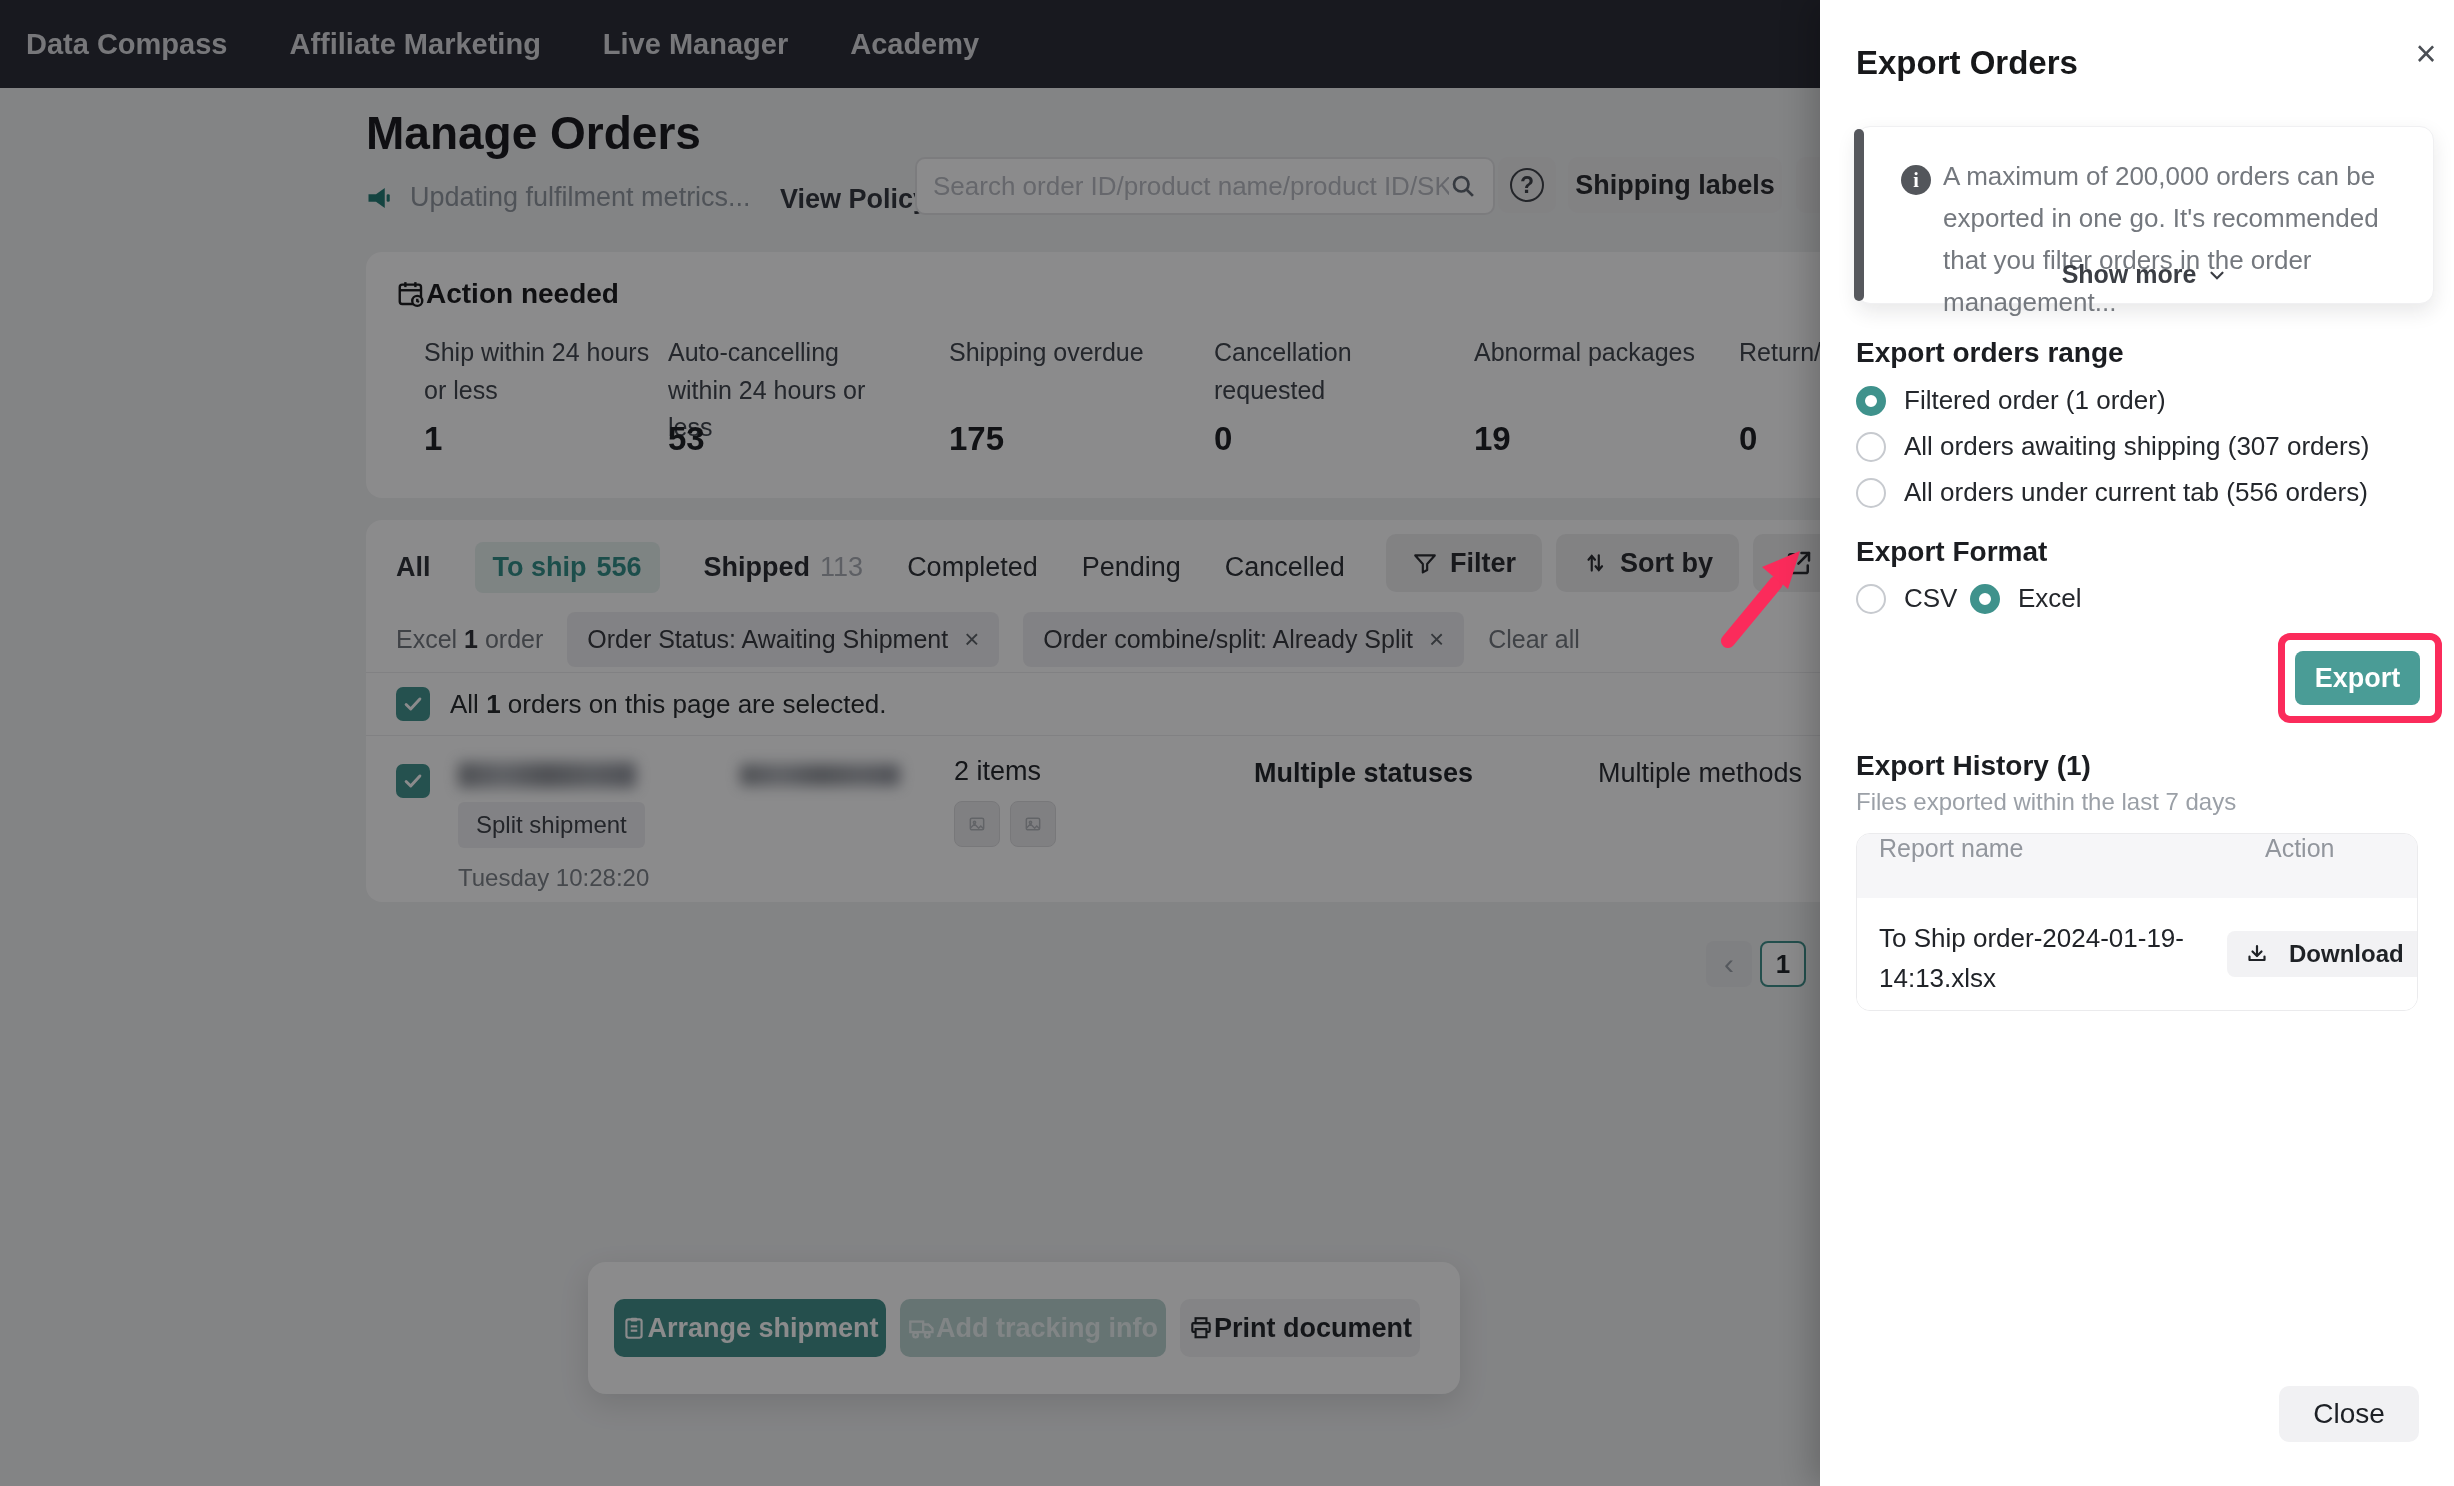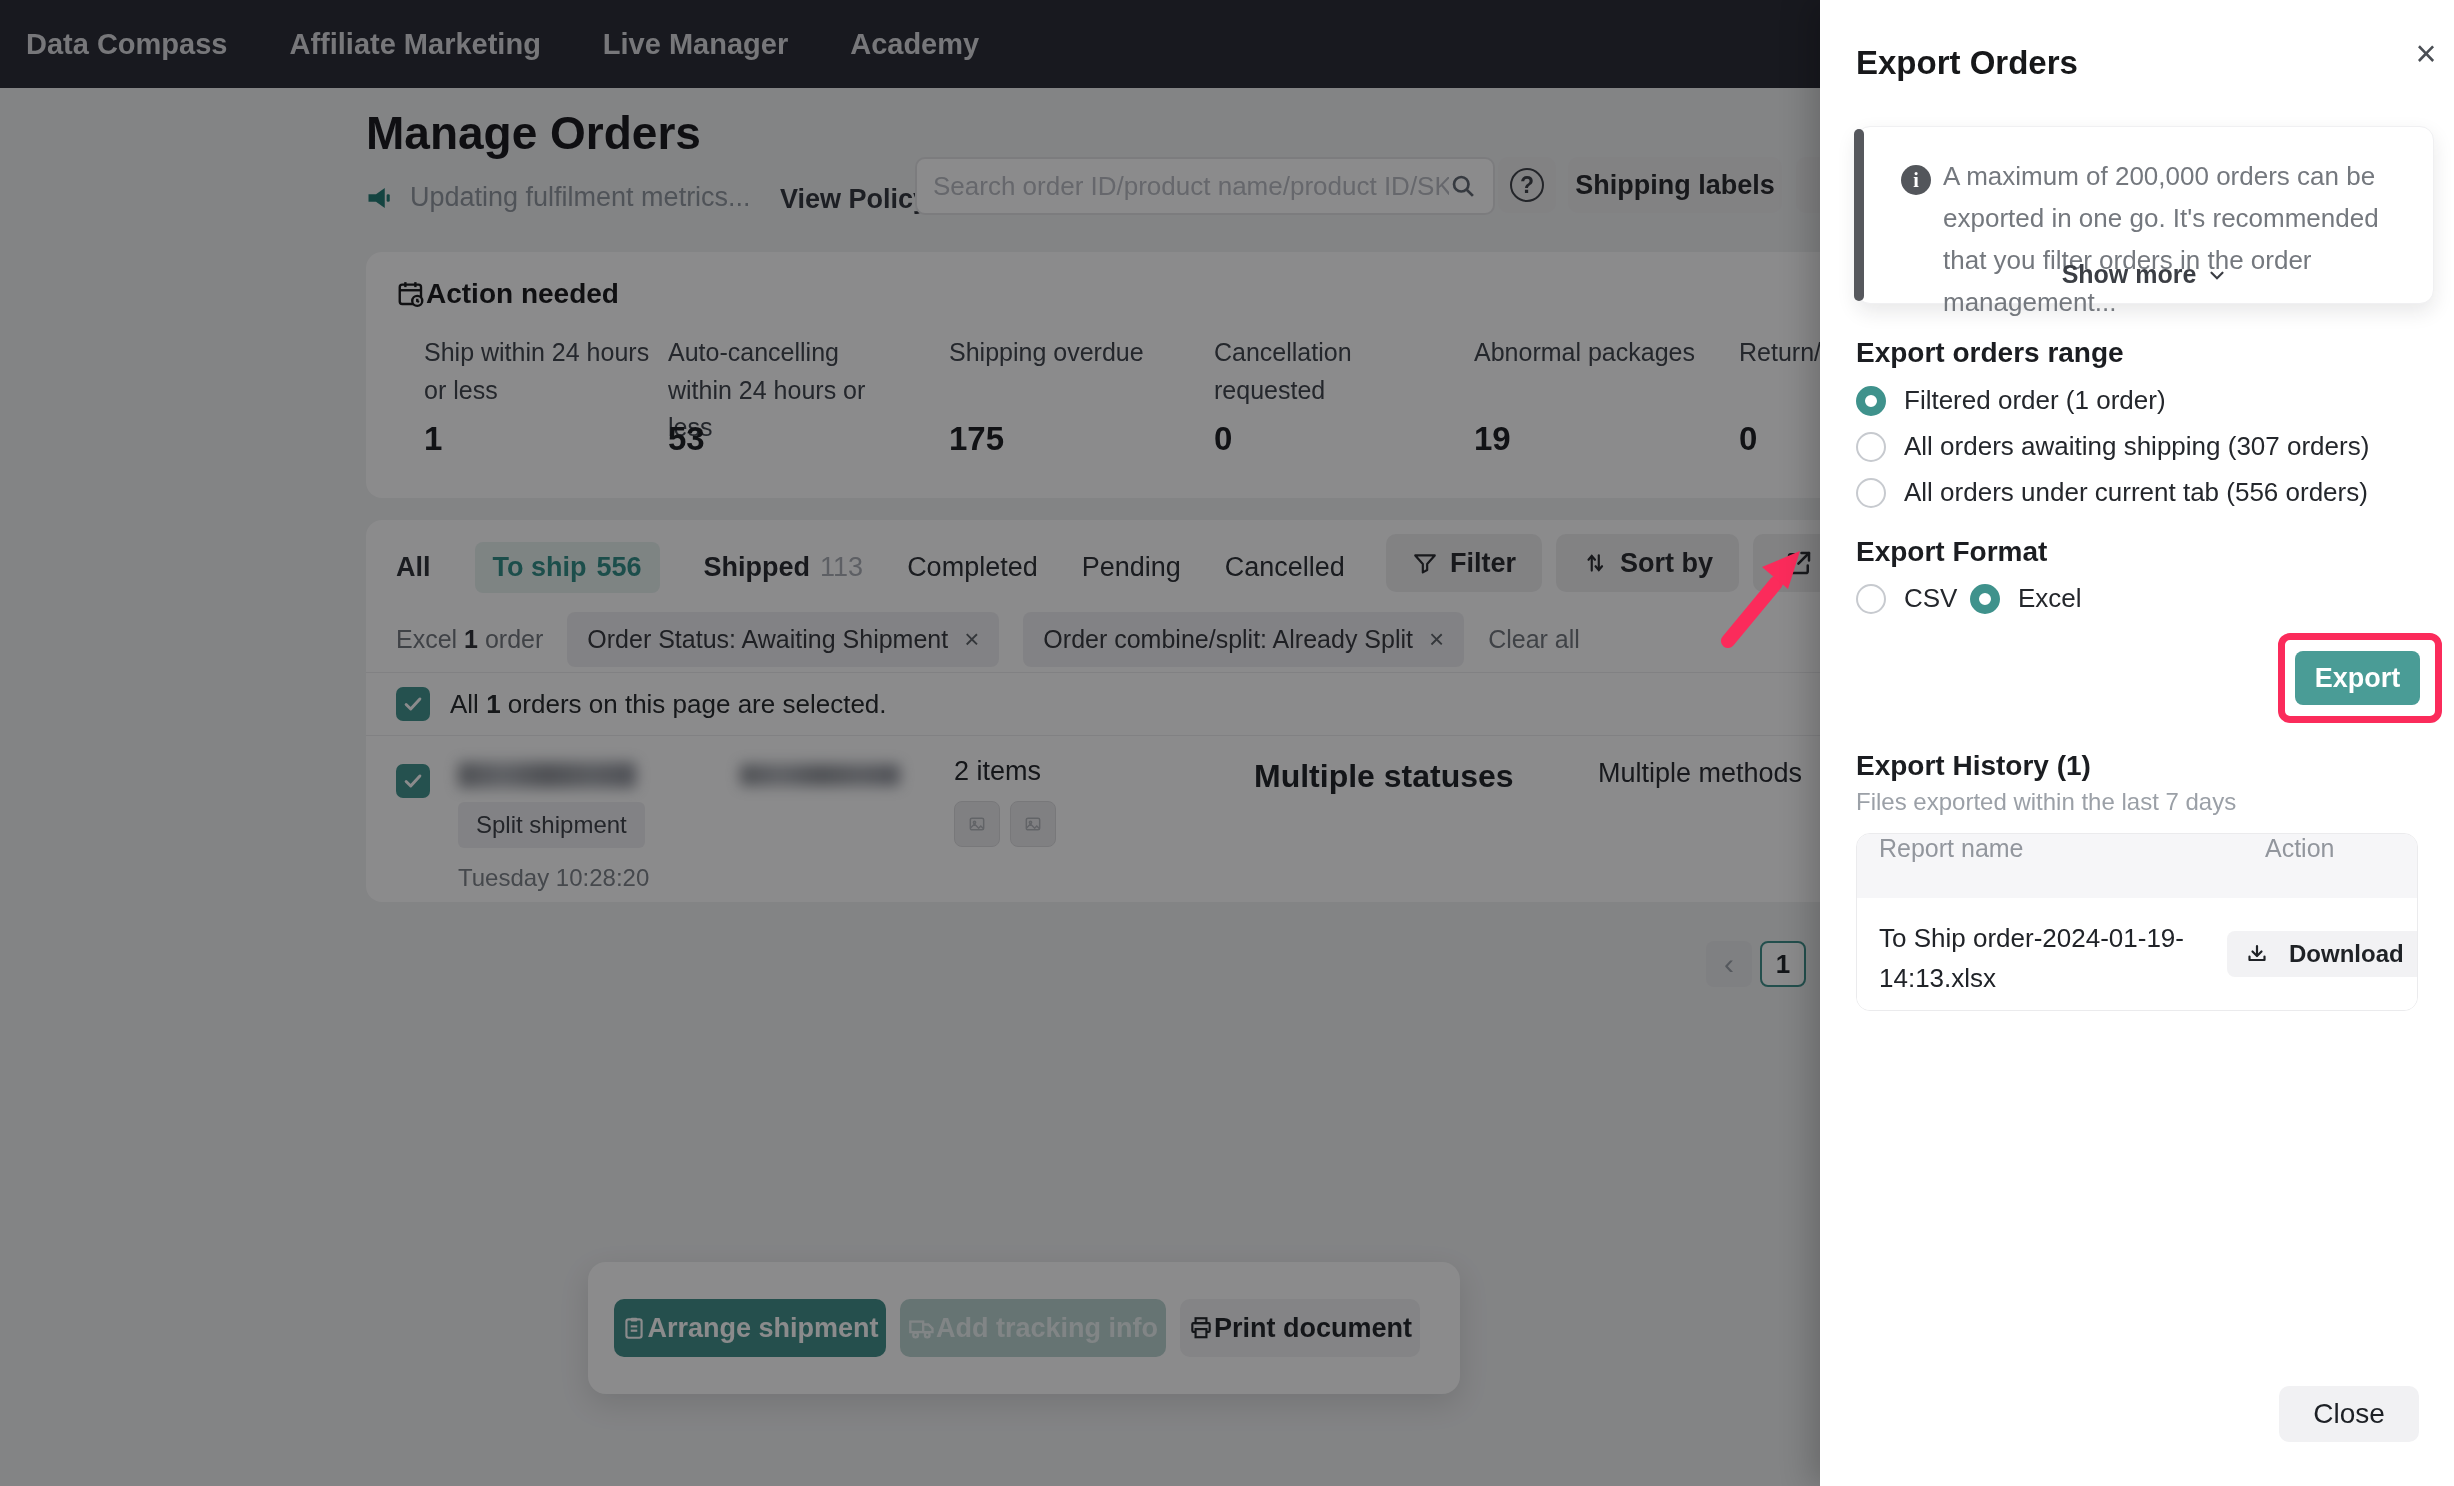--- a/index.html
+++ b/index.html
@@ -65,21 +65,21 @@
   .redact { background:linear-gradient(90deg,#6f737a,#9a9ea5,#70747b,#8d9198,#717580); border-radius:4px; filter:blur(7px); opacity:.8; }
   .oid { position:absolute; left:92px; top:26px; width:178px; height:26px; }
   .split-tag { position:absolute; left:92px; top:66px; background:#efeff1; border-radius:6px; padding:9px 18px; font-size:24px; color:#3b3f46; }
   .order-time { position:absolute; left:92px; top:128px; font-size:24px; color:#7b8087; }
   .buyer { position:absolute; left:374px; top:28px; width:160px; height:22px; }
   .items-col { position:absolute; left:588px; top:20px; }
   .items-label { font-size:27px; color:#212429; }
   .thumbs { display:flex; gap:10px; margin-top:14px; }
   .thumb { width:46px; height:46px; background:#ebebed; border:1px solid #dcdcde; border-radius:8px;
            display:flex; align-items:center; justify-content:center; color:#b2b5ba; }
-  .statuses { position:absolute; left:888px; top:22px; font-size:32px; font-weight:700; color:#1d2025; }
+  .statuses { position:absolute; left:888px; top:22px; font-size:27px; font-weight:700; color:#1d2025; }
   .methods { position:absolute; left:1232px; top:22px; font-size:27px; color:#26292e; }
 
   
   .page-prev { position:absolute; left:1706px; top:941px; width:46px; height:46px; background:#e9eaec; border-radius:8px;
                display:flex; align-items:center; justify-content:center; font-size:30px; color:#9aa0a8; z-index:1; }
   .page-num { position:absolute; left:1760px; top:941px; width:46px; height:46px; background:#fff; border:2px solid #3c8f88; border-radius:8px;
               display:flex; align-items:center; justify-content:center; font-size:26px; font-weight:700; color:#1f2226; z-index:1; }
 
   
   .footer-bar { left:588px; top:1262px; width:872px; height:132px; border-radius:18px; box-shadow:0 10px 30px rgba(0,0,0,.12); }

